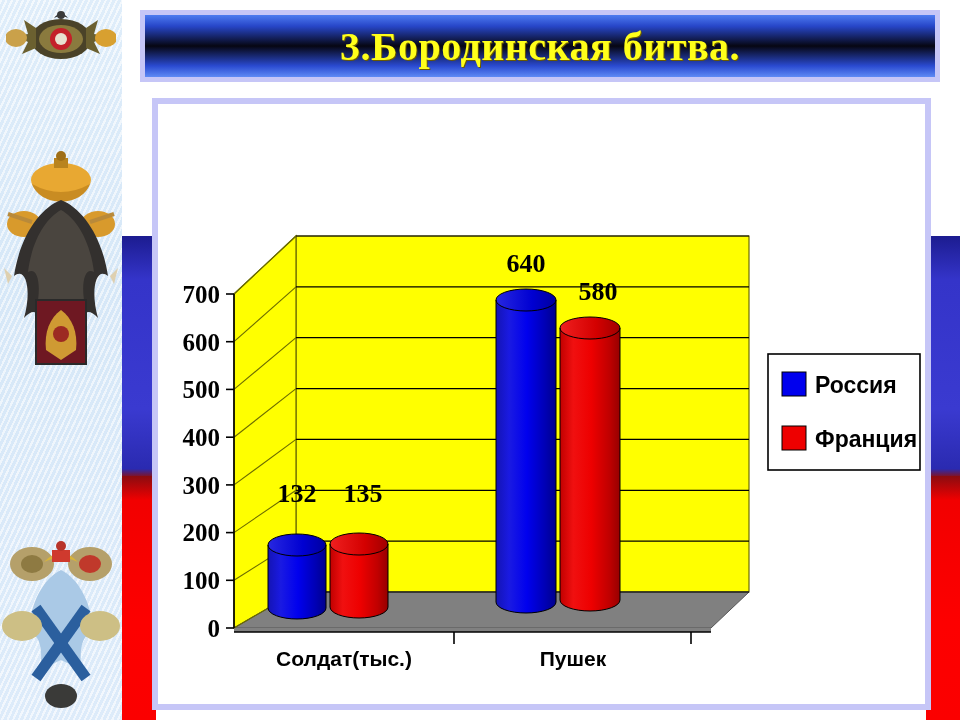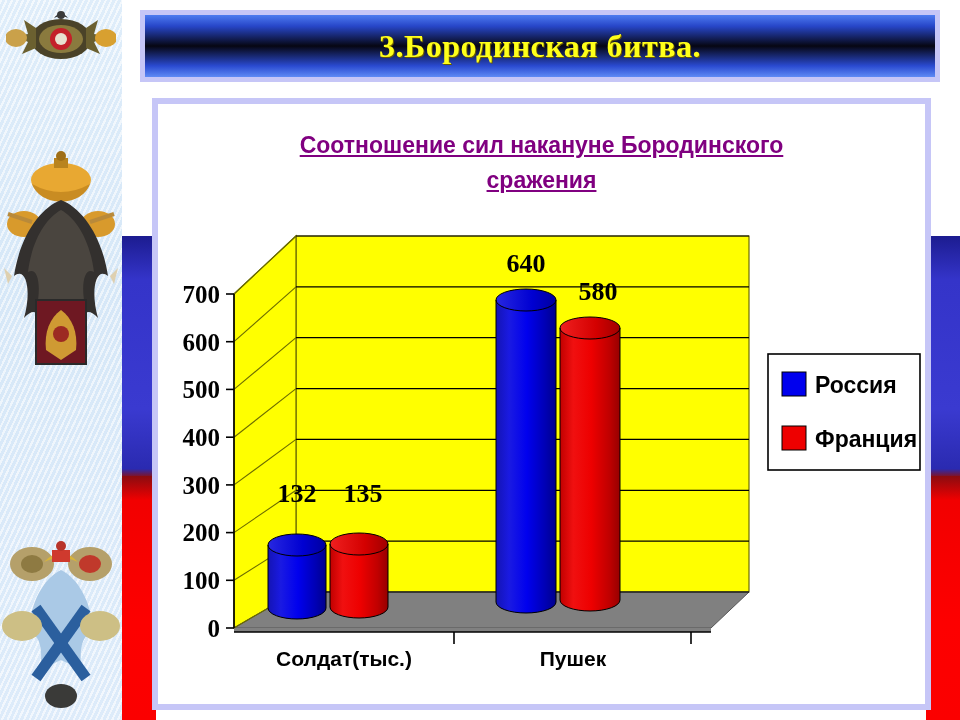--- a/index.html
+++ b/index.html
@@ -46,21 +46,21 @@
     background:#c6c6f7;
     padding:5px;box-sizing:border-box;
   }
   .title-inner{
     width:100%;height:100%;
     background:linear-gradient(180deg,#4d7bf0 0%,#2746c8 18%,#060612 50%,#2a4ad0 82%,#5f8bf5 100%);
     display:flex;align-items:center;justify-content:center;
   }
   .title-text{
     font-family:"Liberation Serif", serif;
-    font-weight:bold;font-size:32px;color:#ffff1a;
+    font-weight:bold;font-size:40px;color:#ffff1a;
     letter-spacing:.5px;white-space:nowrap;
     text-shadow:1px 1px 0 #6a5a00;
   }
 
   
   .panel{
     position:absolute;left:152px;top:98px;width:779px;height:612px;
     background:#c6c6f7;padding:6px;box-sizing:border-box;
   }
   .panel-inner{width:100%;height:100%;background:#ffffff;position:relative;}
@@ -157,24 +157,20 @@
 
   <div class="title-banner">
     <div class="title-inner">
       <div class="title-text">3.Бородинская битва.</div>
     </div>
   </div>
 
   <div class="panel">
     <div class="panel-inner">
 
-      <div class="chart-title">
-        <span>Соотношение сил накануне Бородинского</span><br>
-        <span>сражения</span>
-      </div>
 
       <div class="chart-area">
         <svg width="779" height="612" viewBox="0 0 779 612">
 
           <polygon points="138,132 591,132 591,488 138,488" fill="#ffff00" stroke="#6b6b00" stroke-width="1.2"></polygon>
 
           <polygon points="76,190 138,132 138,488 76,524" fill="#ffff00" stroke="#6b6b00" stroke-width="1.2"></polygon>
 
           <polygon points="76,524 138,488 591,488 553,524" fill="#808080" stroke="#555" stroke-width="1"></polygon>
           <polygon points="76,524 553,524 553,528 76,528" fill="#808080"></polygon>

